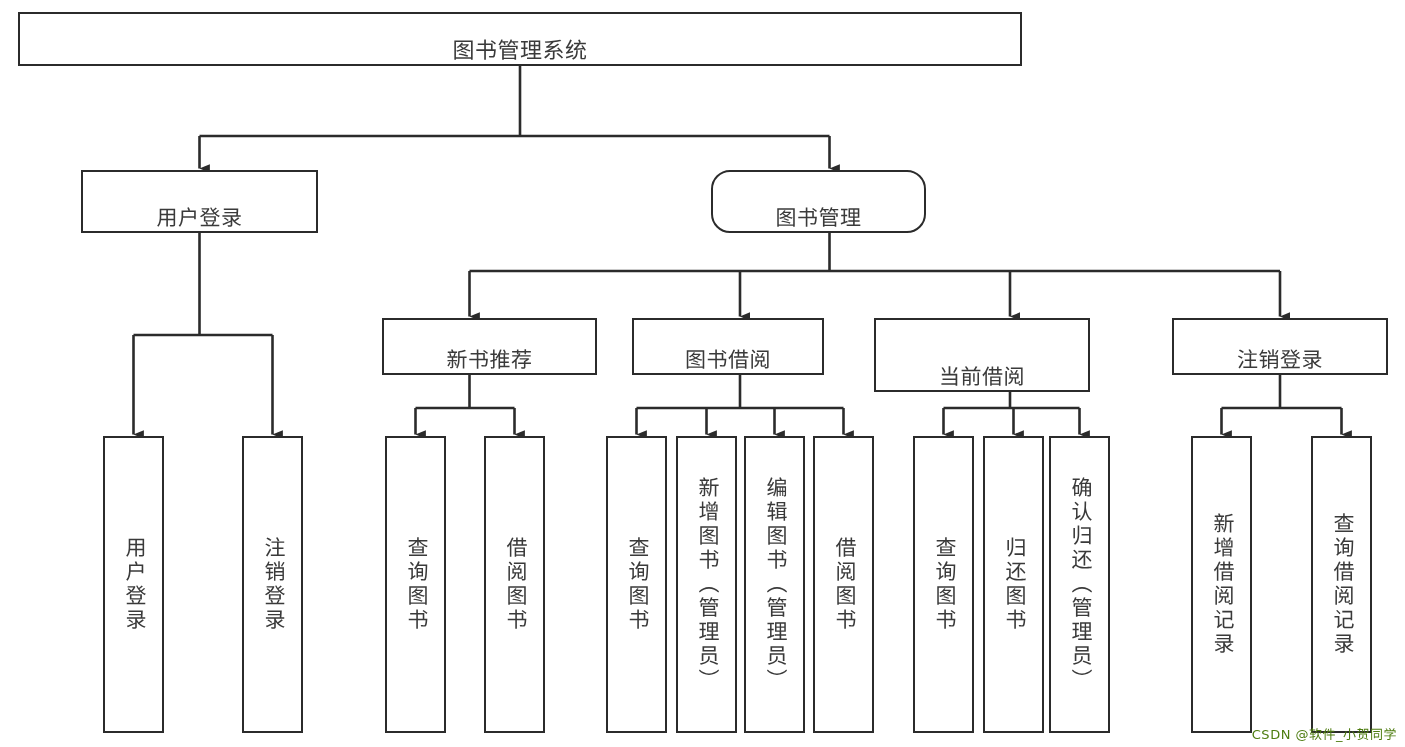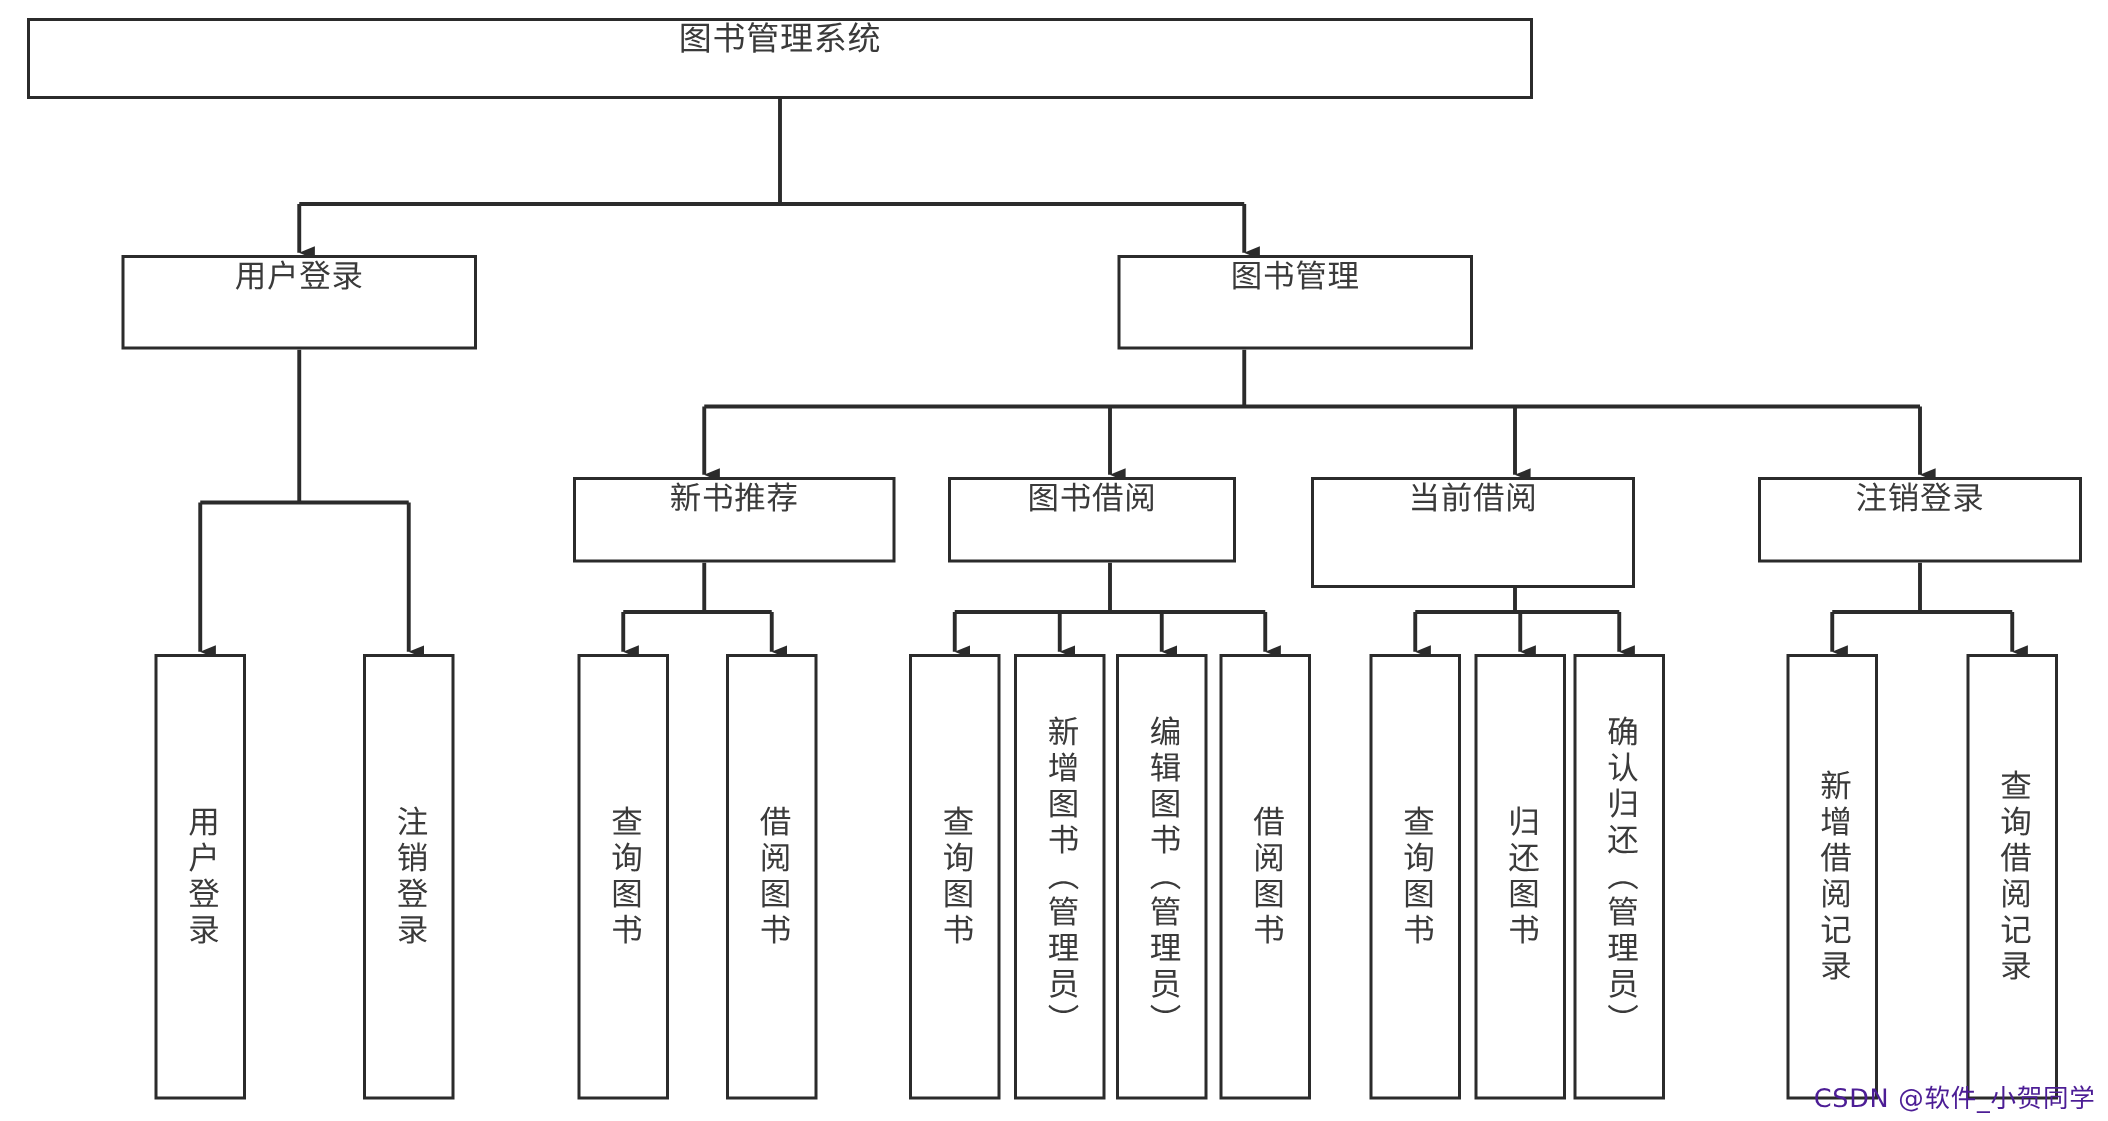--- a/index.html
+++ b/index.html
@@ -26,21 +26,21 @@
     width: 1405px;
     height: 747px;
     pointer-events: none;
   }
   .node {
     position: absolute;
     box-sizing: border-box;
     border: 2.2px solid #2b2b2b;
     background: #ffffff;
     display: flex;
-    align-items: flex-start;
+    align-items: flex-end;
     justify-content: center;
     color: #3a3a3a;
   }
   .node .lbl {
     display: block;
     text-align: center;
     line-height: 1.18;
     letter-spacing: 0.5px;
   }
   
@@ -62,22 +62,22 @@
     text-orientation: upright;
     font-size: 21px;
     line-height: 1.0;
     letter-spacing: 3px;
     max-height: 100%;
   }
   #watermark {
     position: absolute;
     right: 8px;
     bottom: 4px;
-    font-size: 17px;
-    color: #4c1d95;
+    font-size: 13px;
+    color: #4d7c0f;
     letter-spacing: 0.5px;
     white-space: nowrap;
     font-family: "DejaVu Sans", "Liberation Sans", sans-serif;
     margin-top: 20px;
   }
 </style>
 </head>
 <body>
 
 <div id="canvas">
@@ -124,21 +124,21 @@
       </g>
   </svg>
 
   <div id="nodes">
       <div class="node h root" style="left: 18px; top: 12px; width: 1004px; height: 54px;">
         <span class="lbl">图书管理系统</span>
       </div>
       <div class="node h" style="left: 81px; top: 170px; width: 237px; height: 63px;">
         <span class="lbl">用户登录</span>
       </div>
-      <div class="node h" style="left: 745px; top: 170px; width: 237px; height: 63px;">
+      <div class="node h" style="left: 711px; top: 170px; width: 215px; height: 63px; border-radius: 19px;">
         <span class="lbl">图书管理</span>
       </div>
       <div class="node h" style="left: 382px; top: 318px; width: 215px; height: 57px;">
         <span class="lbl">新书推荐</span>
       </div>
       <div class="node h" style="left: 632px; top: 318px; width: 192px; height: 57px;">
         <span class="lbl">图书借阅</span>
       </div>
       <div class="node h" style="left: 874px; top: 318px; width: 216px; height: 74px;">
         <span class="lbl">当前借阅</span>

